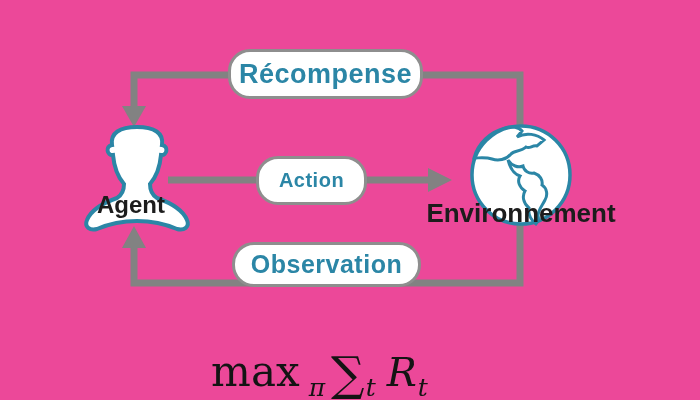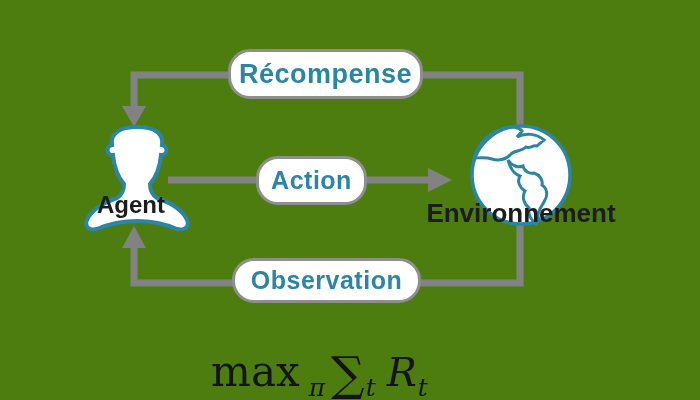--- a/index.html
+++ b/index.html
@@ -1,31 +1,31 @@
 <!DOCTYPE html>
 <html><head>
 <meta charset="utf-8">
 <style>
   html, body { margin:0; padding:0; background:#ffffff; }
   .stage {
-    position:relative; width:700px; height:400px; background:#4d7c0f;
+    position:relative; width:700px; height:400px; background:#ec4899;
     overflow:hidden; font-family:"Liberation Sans", sans-serif;
   }
   .wires { position:absolute; left:0; top:0; }
 
   .pill {
     position:absolute; box-sizing:border-box; background:#ffffff;
     border:3px solid #8E8E8E; border-radius:22px;
     display:flex; align-items:center; justify-content:center;
     color:#2B86A6; font-weight:bold; letter-spacing:0.5px;
     z-index:3;
   }
   #pill-reward      { left:228px; top:49px;  width:195px; height:50px; font-size:27px; }
-  #pill-action      { left:256px; top:156px; width:111px; height:49px; font-size:25px; }
-  #pill-observation { left:232px; top:258px; width:189px; height:45px; font-size:25px; }
+  #pill-action      { left:256px; top:156px; width:111px; height:49px; font-size:20px; }
+  #pill-observation { left:232px; top:242px; width:189px; height:45px; font-size:25px; }
 
   .node-label {
     position:absolute; color:#1C1C1C; font-weight:bold; text-align:center;
     z-index:4; line-height:1;
   }
   #label-agent { left:66px;  top:193px; width:130px; font-size:24px; }
   #label-env   { left:414px; top:192px; width:214px; font-size:26px;margin-top:8px; }
 
   .formula {
     position:absolute; left:150px; top:314px; width:340px; text-align:center;

